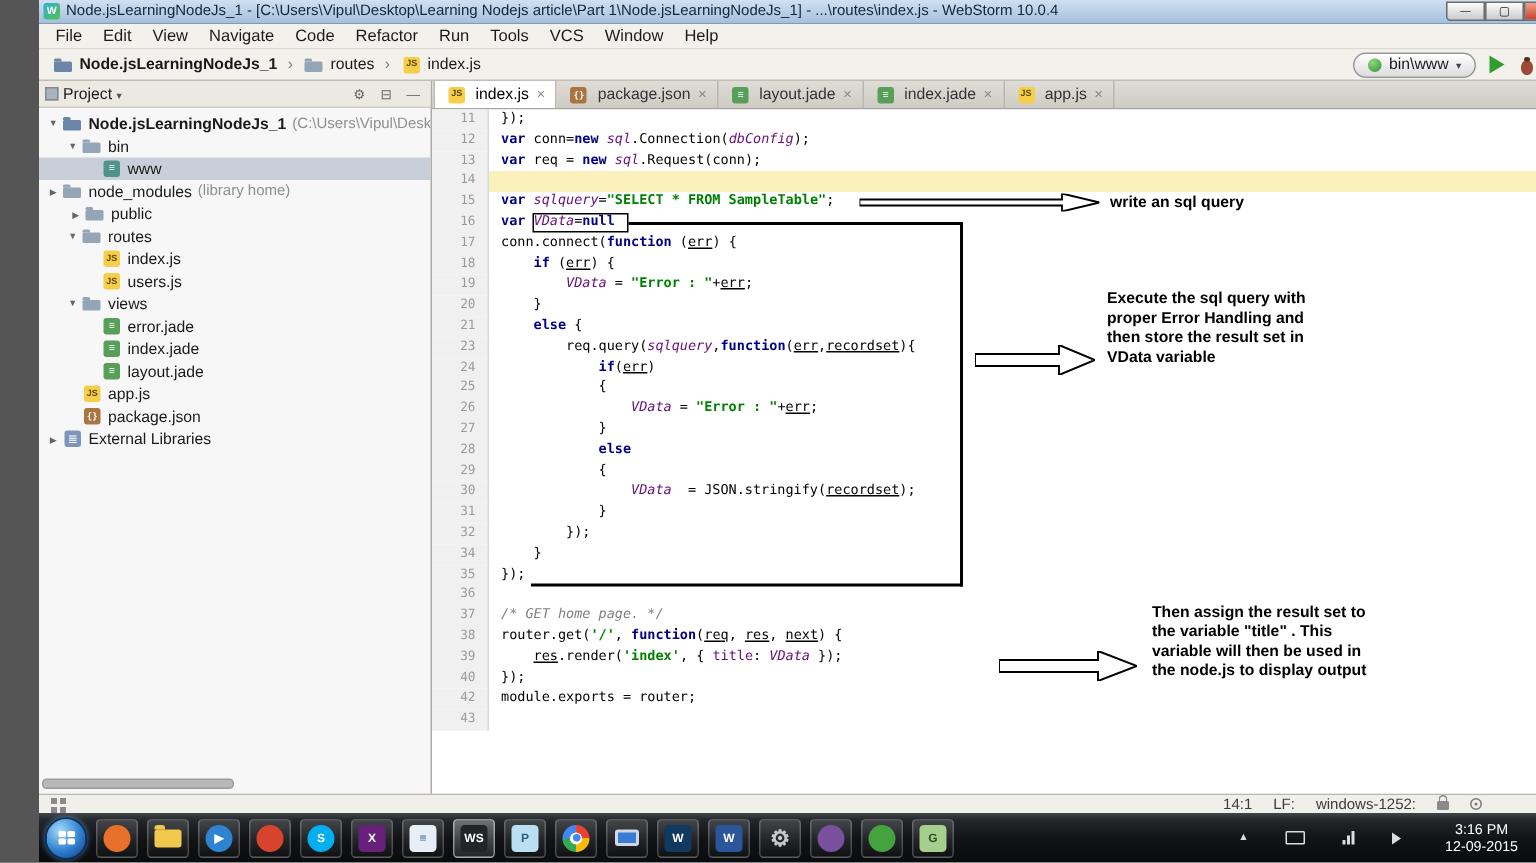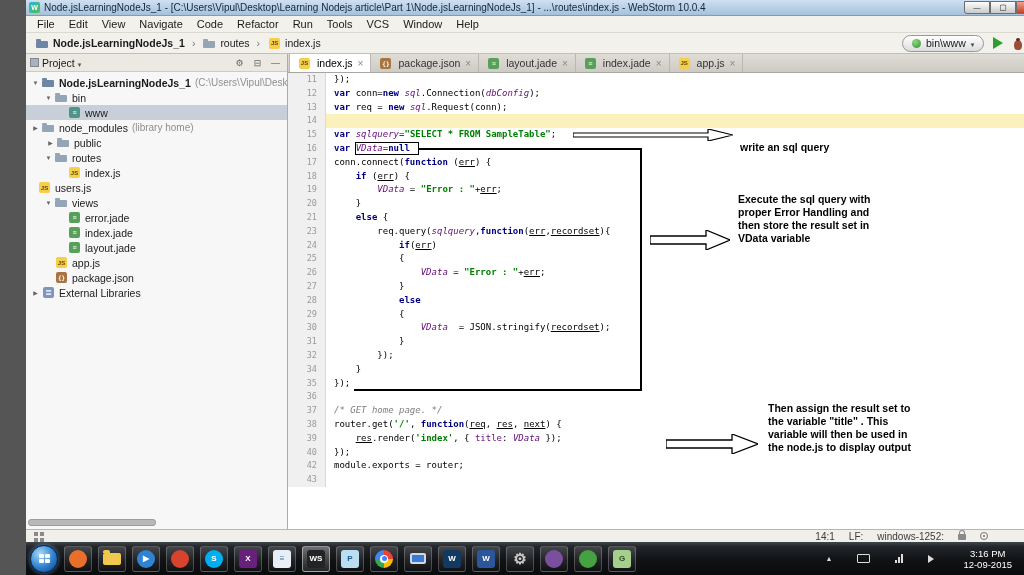--- a/index.html
+++ b/index.html
@@ -263,21 +263,21 @@
           <div class="tree-row" style="padding-left: 17px;">
             <span class="tw-arrow">▼</span>
             <span class="fic fic-folder"></span>
             <span class="tree-label">routes</span>
           </div>
           <div class="tree-row" style="padding-left: 30px;">
             <span class="tw-arrow"></span>
             <span class="fic fic-js"></span>
             <span class="tree-label">index.js</span>
           </div>
-          <div class="tree-row" style="">
+          <div class="tree-row" style="padding-left: 30px;">
             <span class="tw-arrow"></span>
             <span class="fic fic-js"></span>
             <span class="tree-label">users.js</span>
           </div>
           <div class="tree-row" style="padding-left: 17px;">
             <span class="tw-arrow">▼</span>
             <span class="fic fic-folder"></span>
             <span class="tree-label">views</span>
           </div>
           <div class="tree-row" style="padding-left: 30px;">
@@ -466,21 +466,21 @@
               <span class="ln">43</span>
               <span class="lc"></span>
             </div>
           </div>
 
         <div class="overlay">
 
           <svg style="left:285px;top:56px;" width="160" height="12" viewBox="0 0 160 12">
             <polygon points="0,4 135,4 135,0 160,6 135,12 135,8 0,8" fill="#ffffff" stroke="#000000" stroke-width="1.2"></polygon>
           </svg>
-          <div class="anno nw" style="left:452px;top:68px;">write an sql query</div>
+          <div class="anno nw" style="left:452px;top:56px;">write an sql query</div>
 
           <div class="vdata-box" style="left:67px;top:69px;width:64px;height:13px;"></div>
           <div class="blk" style="left:131px;top:75px;width:223px;height:2px;"></div>
           <div class="blk" style="left:352px;top:75px;width:2px;height:243px;"></div>
           <div class="blk" style="left:66px;top:316px;width:288px;height:2px;"></div>
 
           <svg style="left:362px;top:157px;" width="80" height="20" viewBox="0 0 80 20">
             <polygon points="0,6 56,6 56,0 80,10 56,20 56,14 0,14" fill="#ffffff" stroke="#000000" stroke-width="1.3"></polygon>
           </svg>
           <div class="anno" style="left:450px;top:120px;width:145px;">Execute the sql query with proper Error Handling and then store the result set in VData variable</div>

